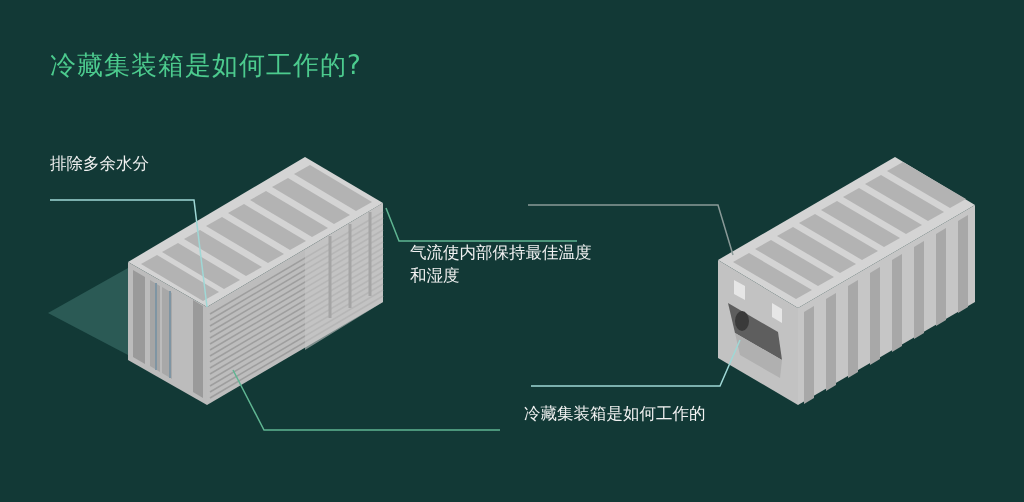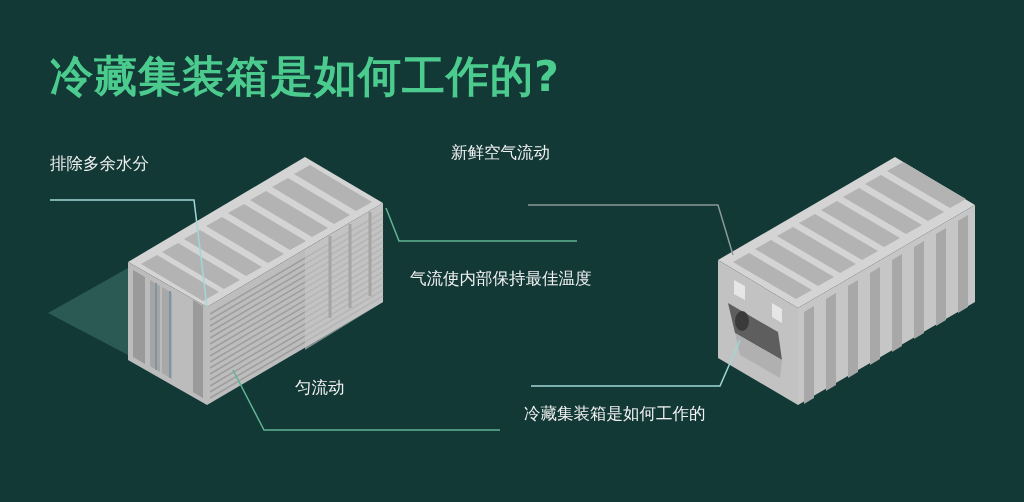--- a/index.html
+++ b/index.html
@@ -1,17 +1,17 @@
 <!DOCTYPE html>
 <html><head>
 <meta charset="utf-8">
 <style>
   html,body{margin:0;padding:0;}
   body{width:1024px;height:502px;background:#123936;overflow:hidden;position:relative;font-family:"DejaVu Sans","Liberation Sans",sans-serif;}
-  .title{position:absolute;left:50px;top:48px;font-size:43px;font-weight:bold;color:#4ccb8e;letter-spacing:1px;white-space:nowrap;}
+  .title{position:absolute;left:50px;top:48px;font-size:26px;font-weight:normal;color:#4ccb8e;letter-spacing:1px;white-space:nowrap;}
   .label{position:absolute;color:#f2f2f2;font-size:16.5px;line-height:23px;white-space:nowrap;}
   svg.art{position:absolute;left:0;top:0;}
 </style>
 </head>
 <body>
 
 <div class="title">冷藏集装箱是如何工作的?</div>
 
 <svg class="art" width="1024" height="502" viewBox="0 0 1024 502">
 
@@ -103,24 +103,23 @@
   <polyline points="50,200 194,200 207,307" fill="none" stroke="#9fd8d6" stroke-width="1.5"></polyline>
   <polyline points="386,208 399,241 577,241" fill="none" stroke="#5fb592" stroke-width="1.5"></polyline>
   <polyline points="528,205 718,205 733,255" fill="none" stroke="#8a9a98" stroke-width="1.5"></polyline>
   <polyline points="233,370 264,430 500,430" fill="none" stroke="#5fb592" stroke-width="1.5"></polyline>
   <polyline points="531,386 720,386 740,340" fill="none" stroke="#9fd8d6" stroke-width="1.5"></polyline>
 </svg>
 
 <div class="label" style="left:50px;top:152px;">排除多余水分</div>
 
 <div class="label" style="left:451px;top:141px;">
-  <div>新鲜空气流动</div>
 </div>
 
-<div class="label" style="left:410px;top:267px;font-family:Liberation Serif, serif;">
+<div class="label" style="left:410px;top:241px;font-family:Liberation Serif, serif;">
   <div>气流使内部保持最佳温度</div>
+  <div>和湿度</div>
 </div>
 
 <div class="label" style="left:295px;top:376px;">
-  <div>匀流动</div>
 </div>
 
 <div class="label" style="left:524px;top:402px;">冷藏集装箱是如何工作的</div>
 
 </body></html>

